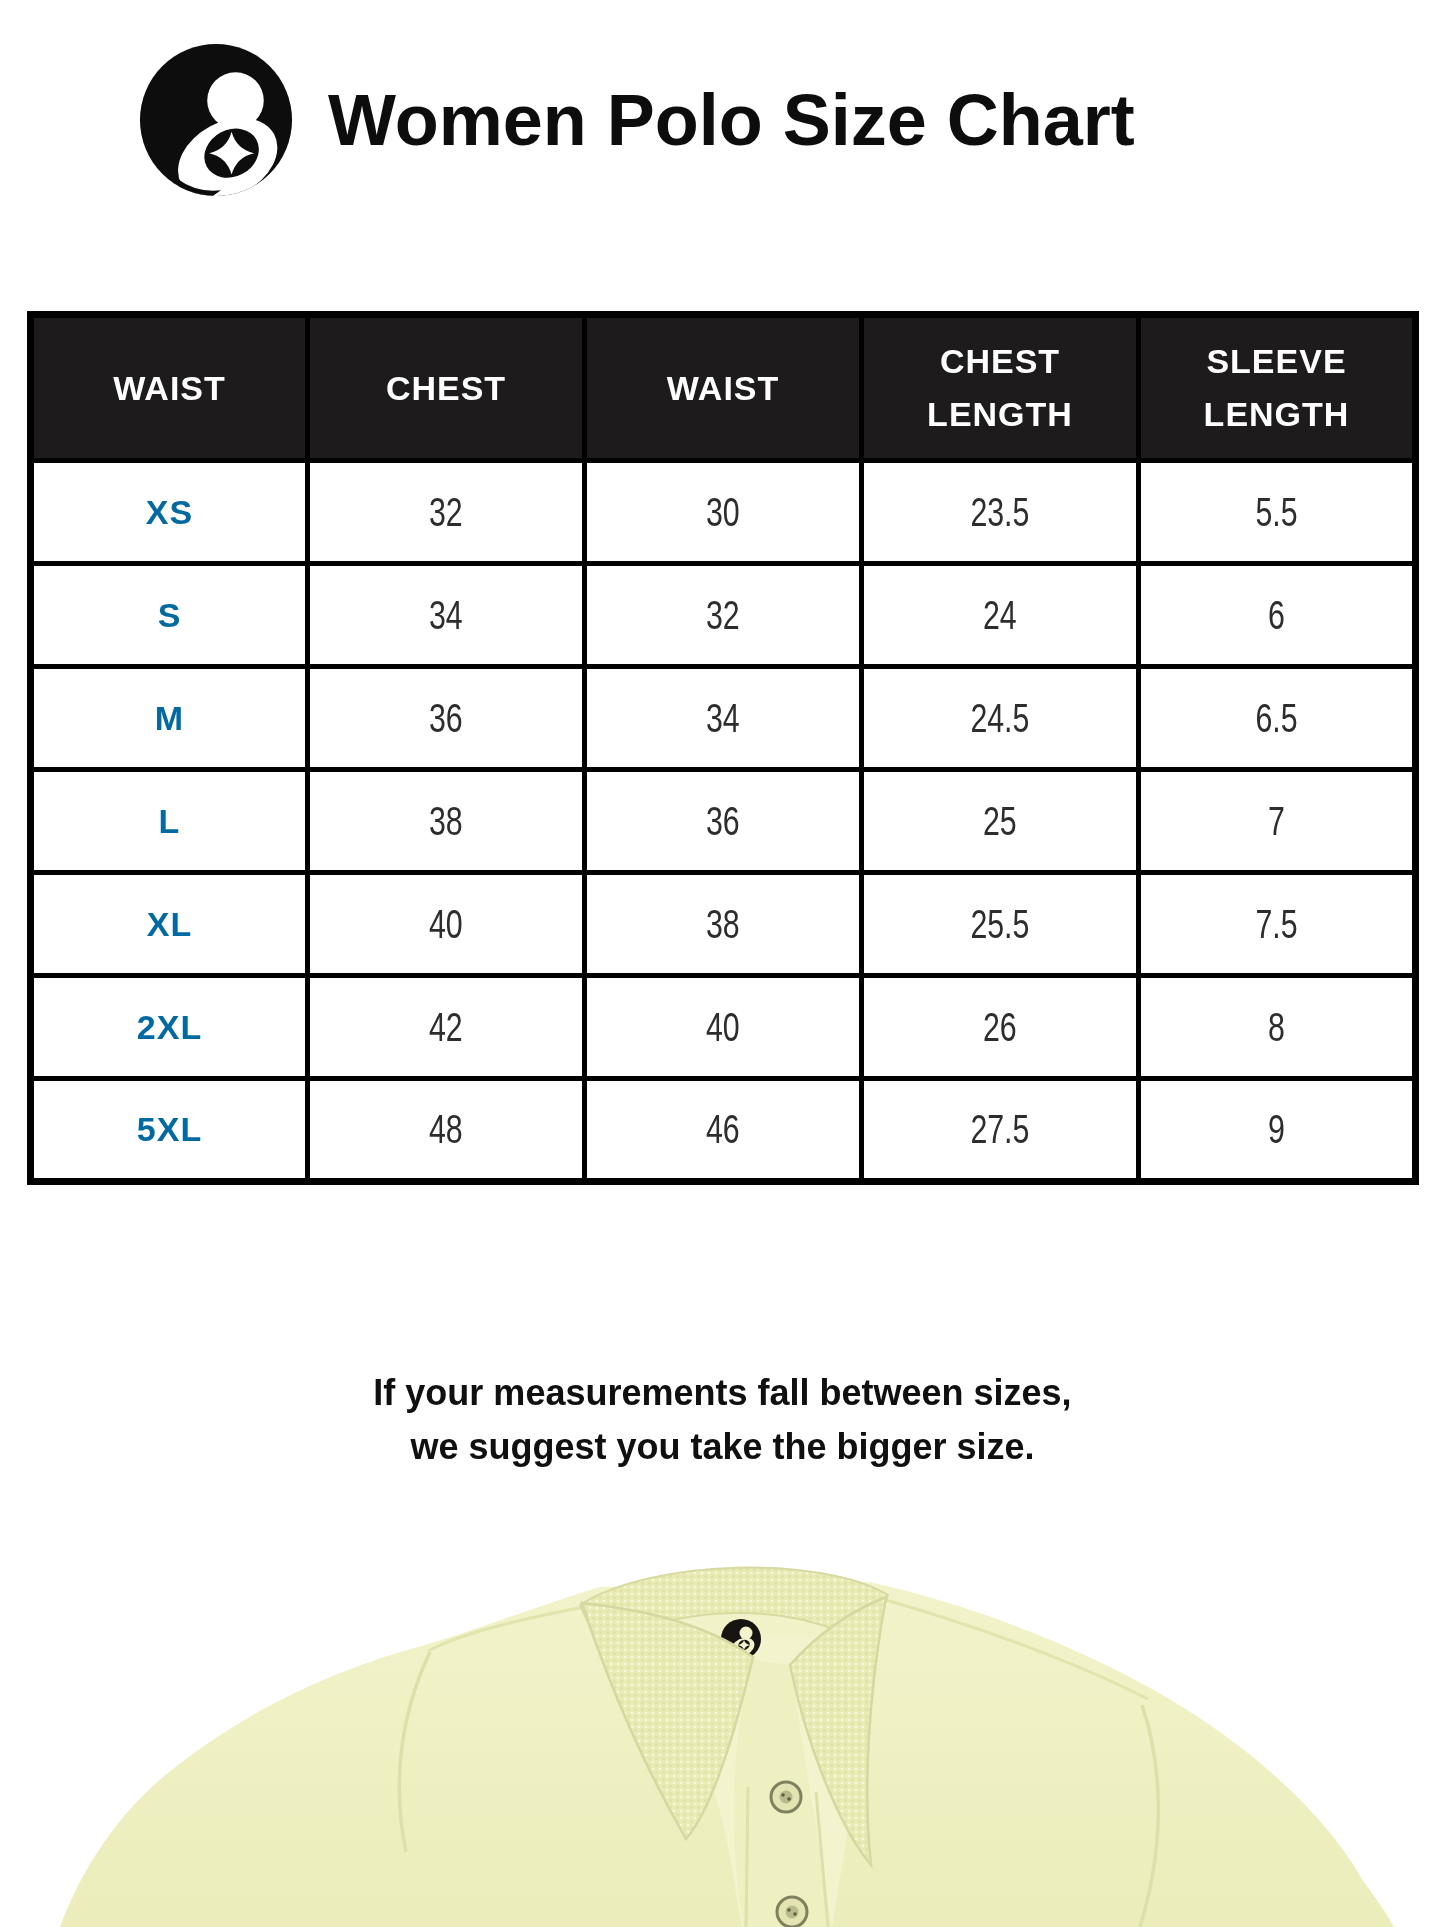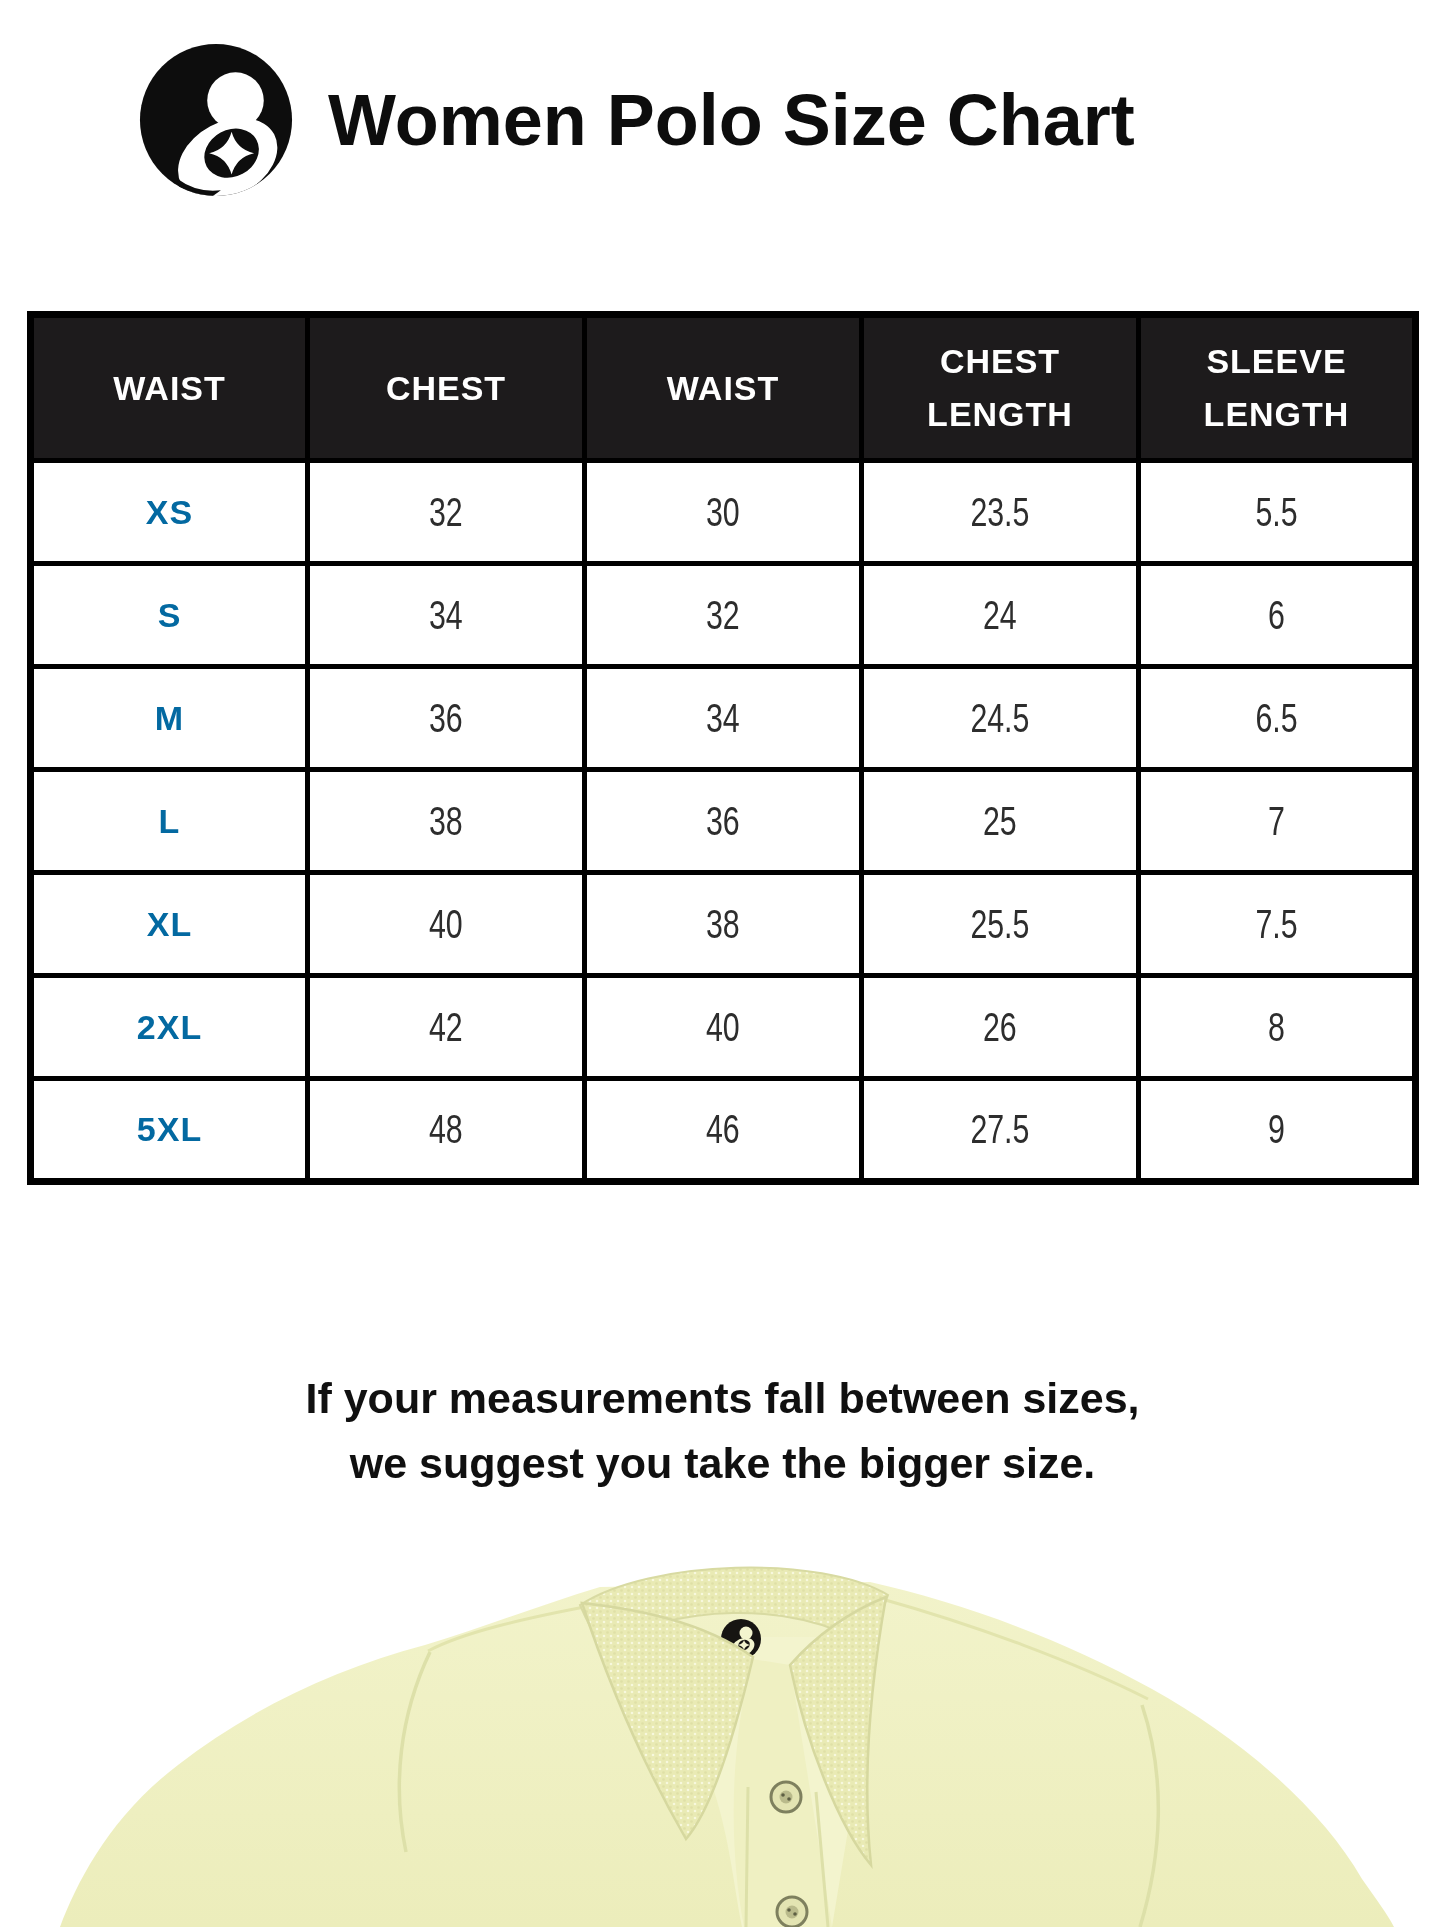--- a/index.html
+++ b/index.html
@@ -72,21 +72,21 @@
     font-weight: 400;
     color: #2d2d2d;
   }
 
   
   .note {
     position: absolute;
     left: 0; top: 1366px;
     width: 100%;
     text-align: center;
-    font-size: 43px;
+    font-size: 36px;
     font-weight: 800;
     line-height: 1.5;
     color: #101010;
   }
 
   
   .shirt { position: absolute; left: 0; bottom: 0; width: 1445px; height: 440px; }
 </style>
 </head>
 <body>

